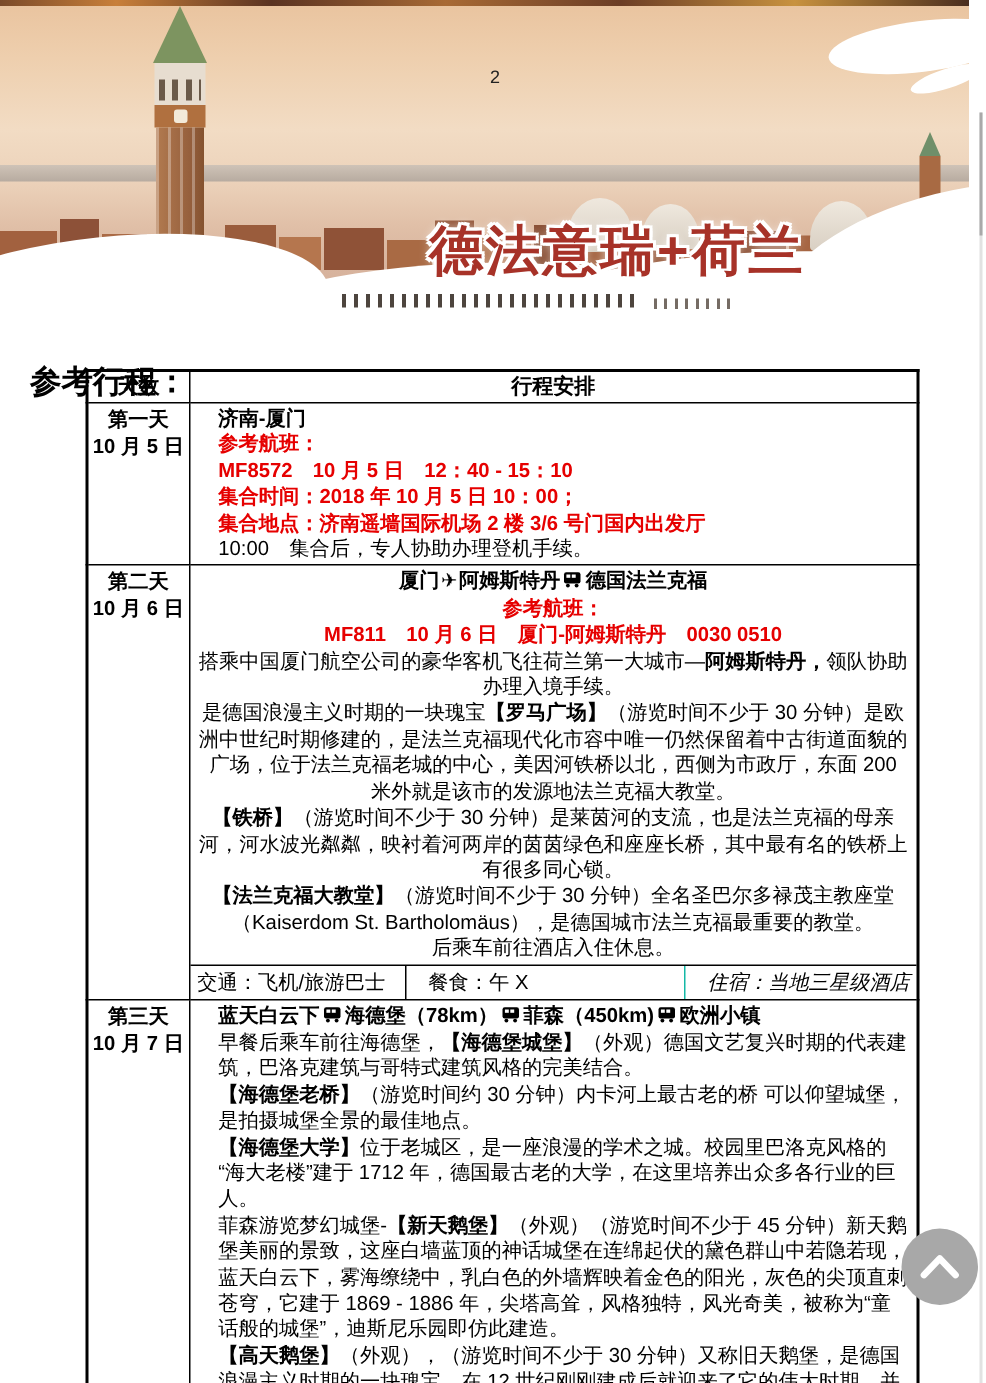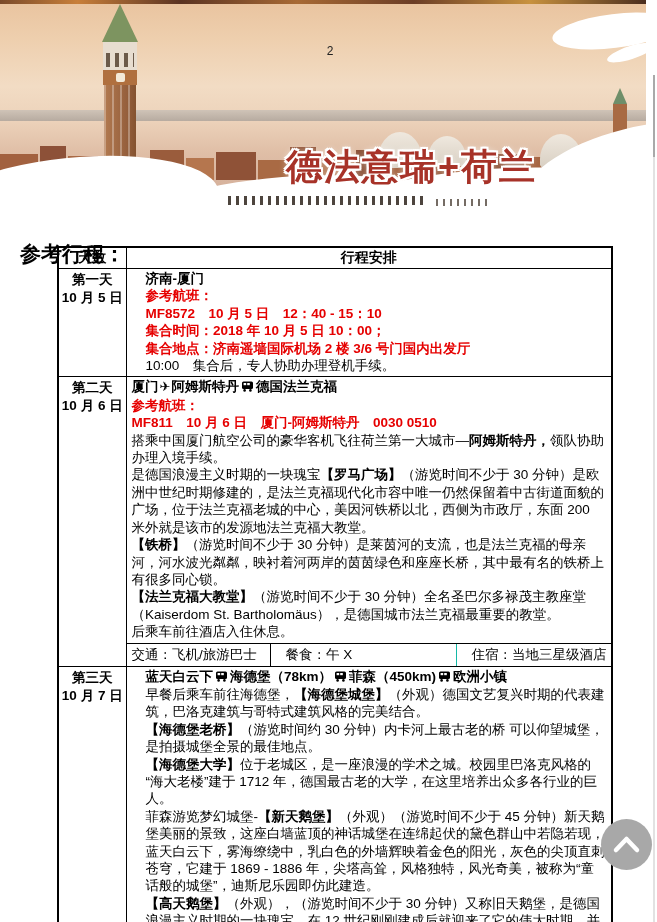--- a/index.html
+++ b/index.html
@@ -49,31 +49,31 @@
   
   .section-heading{position:absolute;left:20px;top:224px;font-size:21px;font-weight:bold;margin-top:16px;}
   table.itin{position:absolute;left:57px;top:246px;width:556px;border-collapse:collapse;
     table-layout:fixed;font-size:13.5px;border:2px solid #000;}
   .itin th,.itin td{border:1px solid #000;padding:0;vertical-align:top;}
   .itin th{height:20px;font-size:14px;font-weight:bold;text-align:center;vertical-align:middle;}
   col.c-day{width:68px;}
   td.day{ text-align:center;font-weight:bold;font-size:13.5px;line-height:18px;padding-top:2px;}
   td.content{padding:1px 5px 2px 19px;line-height:17.4px;}
   td.content.has-sub{padding:0;}
-  .paras{padding:1px 5px 2px 5px;line-height:17.4px;}
+  .paras{padding:1px 5px 2px 5px;line-height:17.4px;text-align:center;}
   .line{margin:0;}
   .red{color:#e60000;font-weight:bold;}
   .b{font-weight:bold;}
   .route{font-weight:bold;}
   .icon-plane{font-family:"DejaVu Sans",sans-serif;font-weight:normal;font-size:13px;padding:0 1px;}
   .icon-bus{display:inline-block;vertical-align:-1px;padding:0 2px;}
   .transport{display:flex;border-top:1px solid #000;height:22px;line-height:22px;gap:10px;}
   .transport .t1{width:144px;border-right:1px solid #000;padding-left:5px;box-sizing:border-box;}
   .transport .t2{width:176px;border-right:1px solid #14b8a6;padding-left:5px;box-sizing:border-box;}
-  .transport .t3{flex:1;padding-left:5px;}
+  .transport .t3{flex:1;padding-left:5px;font-style:italic;}
   
   .scroll-track{position:absolute;right:2px;top:75px;height:847px;width:2px;background:#e2e2e2;}
   .scroll-thumb{position:absolute;right:2px;top:75px;width:2px;height:82px;background:#a9a9a9;}
   .backtop{position:absolute;left:601px;top:819px;width:51px;height:51px;border-radius:50%;
     background:#a8a8a8;cursor:pointer;}
 </style>
 </head>
 <body>
 
 <div class="hero">

